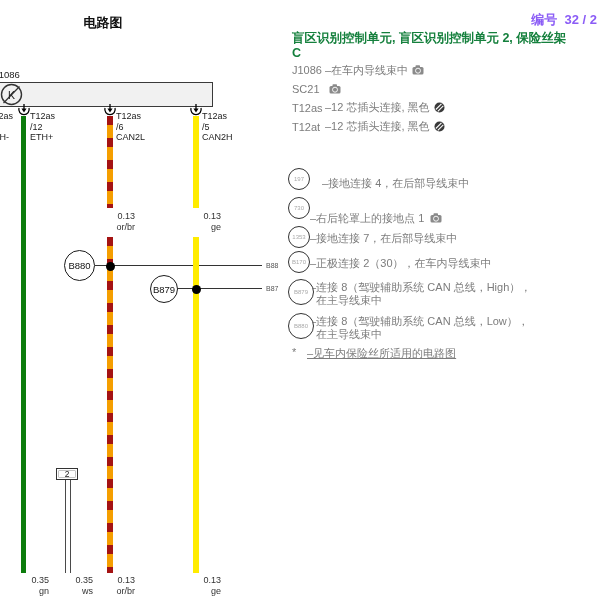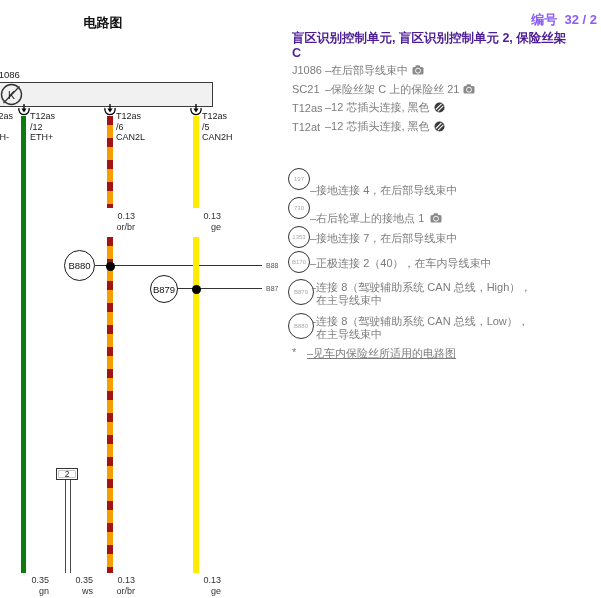--- a/index.html
+++ b/index.html
@@ -24,21 +24,21 @@
   
   .pinlbl{font-size:9px;line-height:10.5px;color:#222;white-space:nowrap;}
   
   .hline{position:absolute;height:1.2px;background:#333;z-index:0;}
   .node-circle{position:absolute;border:1.3px solid #1a1a1a;border-radius:50%;background:#fff;box-sizing:border-box;
                display:flex;align-items:center;justify-content:center;font-size:9.5px;color:#111;z-index:2;}
   .dot{position:absolute;width:9px;height:9px;border-radius:50%;background:#000;z-index:3;}
   .tag{font-size:7px;color:#555;z-index:1;}
   .sizelbl{font-size:9px;line-height:11px;color:#333;text-align:right;width:50px;}
   
-  .lg-head{left:292px;top:31px;width:306px;font-size:12.5px;font-weight:bold;color:#4c1d95;line-height:15px;}
+  .lg-head{left:292px;top:31px;width:306px;font-size:12.5px;font-weight:bold;color:#15803d;line-height:15px;}
   .lg-rows{left:292px;top:61px;width:308px;}
   .lg-row{height:18.8px;display:flex;align-items:center;font-size:11px;color:#7c7c7c;white-space:nowrap;}
   .lg-code{display:inline-block;min-width:33px;}
   .lg-icons{display:inline-flex;margin-left:4px;gap:3px;align-items:center;}
   .c-circle{position:absolute;left:288px;border:1.1px solid #333;border-radius:50%;background:#fff;box-sizing:border-box;
             display:flex;align-items:center;justify-content:center;font-size:6px;color:#aaa;z-index:2;}
   .c-text{position:absolute;left:310px;font-size:11px;color:#7c7c7c;white-space:nowrap;}
   .fn-star{left:292px;top:346px;font-size:11px;color:#7c7c7c;}
   .fn-text{left:307px;top:346px;font-size:11px;color:#7c7c7c;white-space:nowrap;text-decoration:underline;}
   svg{display:block;}
@@ -145,32 +145,31 @@
 
   <div>
     <div class="abs lg-head">
       <div>盲区识别控制单元, 盲区识别控制单元 2, 保险丝架</div>
       <div>C</div>
     </div>
 
     <div class="abs lg-rows">
       <div class="lg-row">
         <span class="lg-code">J1086</span>
-          <span>–在后部导线束中</span>
+          <span>–在车内导线束中</span>
         <span class="lg-icons">
             <svg width="12" height="10" viewBox="0 0 12 10">
               <rect x="0.5" y="2" width="11" height="7.5" rx="1.5" fill="#8a8a8a"></rect>
               <rect x="3.5" y="0.3" width="4.5" height="2.5" rx="0.8" fill="#8a8a8a"></rect>
               <circle cx="6" cy="5.7" r="2.5" fill="none" stroke="#fff" stroke-width="0.9"></circle>
             </svg>
           </span>
       </div>
       <div class="lg-row">
         <span class="lg-code">SC21</span>
-          <span>–保险丝架 C 上的保险丝 21</span>
         <span class="lg-icons">
             <svg width="12" height="10" viewBox="0 0 12 10">
               <rect x="0.5" y="2" width="11" height="7.5" rx="1.5" fill="#8a8a8a"></rect>
               <rect x="3.5" y="0.3" width="4.5" height="2.5" rx="0.8" fill="#8a8a8a"></rect>
               <circle cx="6" cy="5.7" r="2.5" fill="none" stroke="#fff" stroke-width="0.9"></circle>
             </svg>
           </span>
       </div>
       <div class="lg-row">
         <span class="lg-code">T12as</span>
@@ -190,37 +189,37 @@
             <svg width="11" height="11" viewBox="0 0 11 11">
               <circle cx="5.5" cy="5.5" r="5" fill="#3a3a3a"></circle>
               <line x1="1.8" y1="7.5" x2="7.5" y2="1.8" stroke="#fff" stroke-width="1.1"></line>
               <line x1="3.8" y1="9.3" x2="9.3" y2="3.8" stroke="#fff" stroke-width="1.1"></line>
             </svg>
           </span>
       </div>
     </div>
 
     <div class="c-circle" style="top:168px;width:22px;height:22px;">197</div>
-    <div class="c-text" style="top:183px;">–接地连接 4，在后部导线束中</div>
+    <div class="c-text" style="top:176px;margin-left:12px;">–接地连接 4，在后部导线束中</div>
 
     <div class="c-circle" style="top:197px;width:22px;height:22px;">730</div>
     <div class="c-text" style="top:211px;">
       <span>–右后轮罩上的接地点 1</span>
       <svg style="display:inline;vertical-align:-1px;margin-left:3px;" width="12" height="10" viewBox="0 0 12 10">
           <rect x="0.5" y="2" width="11" height="7.5" rx="1.5" fill="#8a8a8a"></rect>
           <rect x="3.5" y="0.3" width="4.5" height="2.5" rx="0.8" fill="#8a8a8a"></rect>
           <circle cx="6" cy="5.7" r="2.5" fill="none" stroke="#fff" stroke-width="0.9"></circle>
         </svg>
     </div>
 
     <div class="c-circle" style="top:226px;width:22px;height:22px;">1353</div>
     <div class="c-text" style="top:231px;">–接地连接 7，在后部导线束中</div>
 
     <div class="c-circle" style="top:251px;width:22px;height:22px;">B170</div>
-    <div class="c-text" style="top:256px;">–正极连接 2（40），在车内导线束中</div>
+    <div class="c-text" style="top:256px;">–正极连接 2（30），在车内导线束中</div>
 
     <div class="c-circle" style="top:279px;width:26px;height:26px;">B879</div>
     <div class="c-text" style="top:280px;">–连接 8（驾驶辅助系统 CAN 总线，High），</div>
     <div class="c-text" style="top:293px;left:316px;">在主导线束中</div>
 
     <div class="c-circle" style="top:313px;width:26px;height:26px;">B880</div>
     <div class="c-text" style="top:314px;">–连接 8（驾驶辅助系统 CAN 总线，Low），</div>
     <div class="c-text" style="top:327px;left:316px;">在主导线束中</div>
 
     <div class="abs fn-star">*</div>

